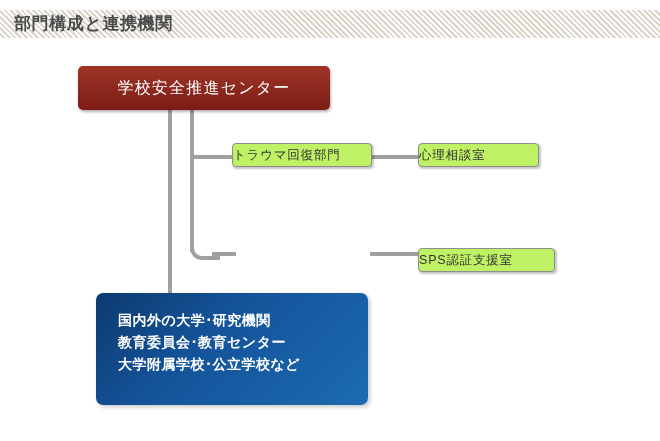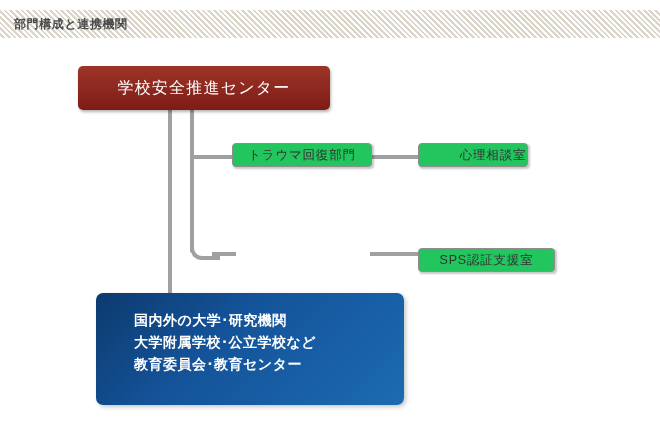--- a/index.html
+++ b/index.html
@@ -34,21 +34,21 @@
       repeating-linear-gradient(45deg,
         rgba(255,255,255,0.95) 0px,
         rgba(255,255,255,0.95) 2px,
         rgba(214,208,196,0.85) 2px,
         rgba(214,208,196,0.85) 4px);
   }
   .header-title {
     position: absolute;
     left: 14px;
     top: 13px;
-    font-size: 12px;
+    font-size: 17px;
     font-weight: bold;
     color: #4a4a4a;
     letter-spacing: 0.6px;
     line-height: 22px;
     white-space: nowrap;
   }
 
   
   .conn {
     position: absolute;
@@ -87,46 +87,45 @@
     letter-spacing: 1.2px;
     white-space: nowrap;
   }
 
   
   .box-unit {
     position: absolute;
     height: 24px;
     border: 1px solid #8d8d8d;
     border-radius: 4px;
-    background: #22c55e;
+    background: #bef264;
     box-shadow: 1.5px 1.5px 2px rgba(0,0,0,0.22);
     display: flex;
     align-items: center;
-    justify-content: center;
     box-sizing: border-box;
   }
   .box-unit-label {
     color: #333333;
     font-size: 12.5px;
     letter-spacing: 0.8px;
     white-space: nowrap;
   }
 
   
   .box-partners {
     position: absolute;
     left: 96px;
     top: 293px;
-    width: 308px;
+    width: 272px;
     height: 112px;
     border-radius: 7px;
     background: linear-gradient(135deg, #0c3a6e 0%, #14539a 40%, #1c6bb0 100%);
     box-shadow: 2px 2px 4px rgba(0,0,0,0.22);
     box-sizing: border-box;
-    padding: 16px 0 0 38px;
+    padding: 16px 0 0 22px;
   }
   .partner-line {
     color: #ffffff;
     font-size: 14px;
     font-weight: bold;
     letter-spacing: 0.5px;
     line-height: 22px;
     white-space: nowrap;
   }
 </style>
@@ -153,28 +152,28 @@
   <div class="conn conn-h" style="left:370px; top:252px; width:50px;"></div>
 
   <div class="box-root">
     <span class="box-root-label">学校安全推進センター</span>
   </div>
 
   <div class="box-unit" style="left:232px; top:143px; width:140px;">
     <span class="box-unit-label">トラウマ回復部門</span>
   </div>
 
-  <div class="box-unit" style="left:418px; top:143px; width:110px;padding-left:40px;">
+  <div class="box-unit" style="left:418px; top:143px; width:121px;">
     <span class="box-unit-label">心理相談室</span>
   </div>
 
 
   <div class="box-unit" style="left:418px; top:240px; width:137px;margin-top:8px;">
     <span class="box-unit-label">SPS認証支援室</span>
   </div>
 
   <div class="box-partners">
     <div class="partner-line">国内外の大学･研究機関</div>
+    <div class="partner-line">教育委員会･教育センター</div>
     <div class="partner-line">大学附属学校･公立学校など</div>
-    <div class="partner-line">教育委員会･教育センター</div>
   </div>
 
 </div>
 
 </body></html>

